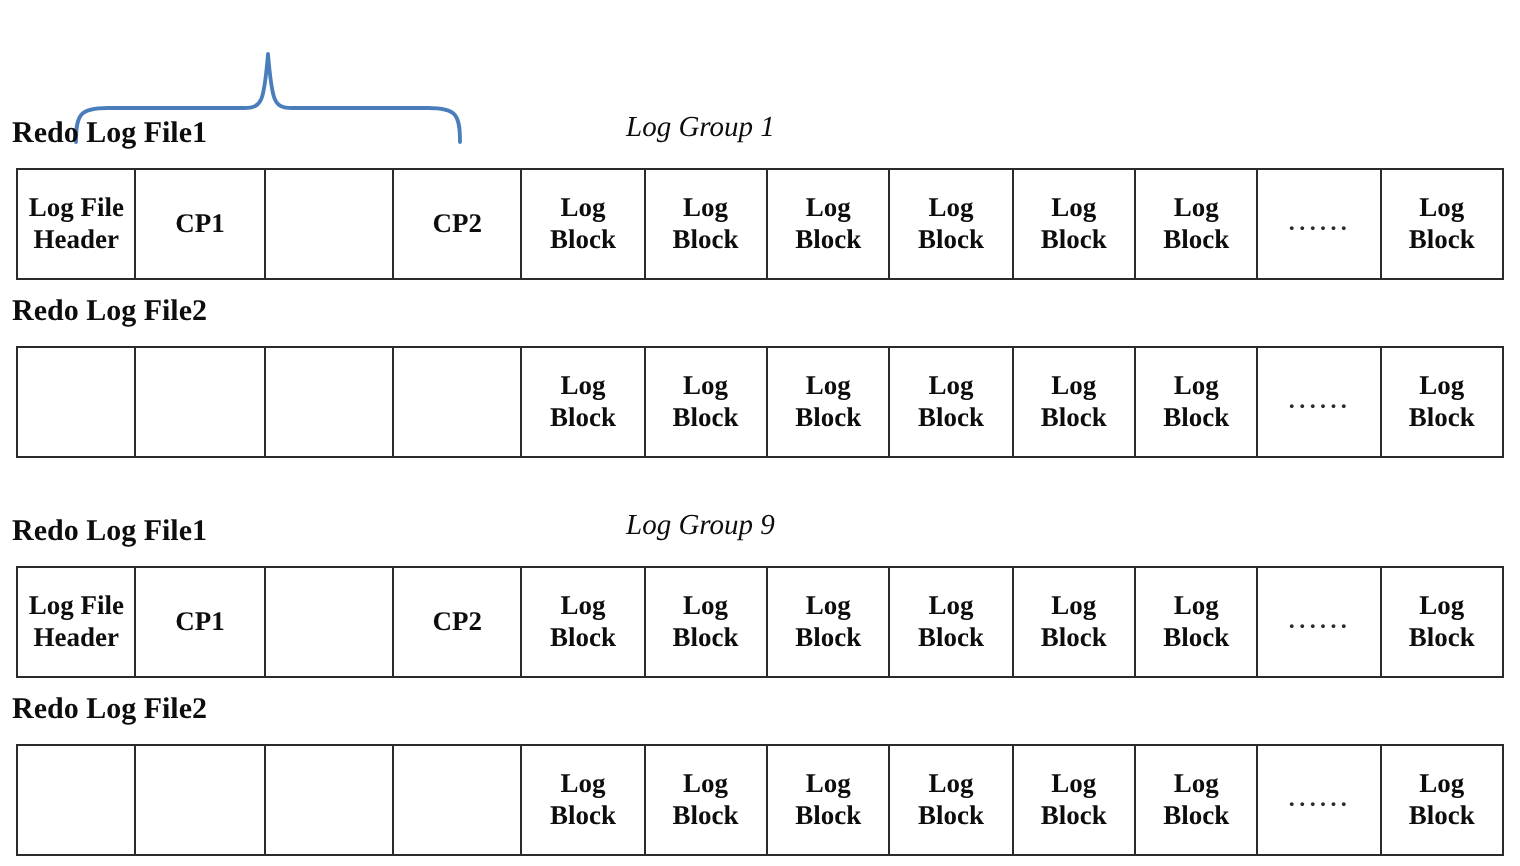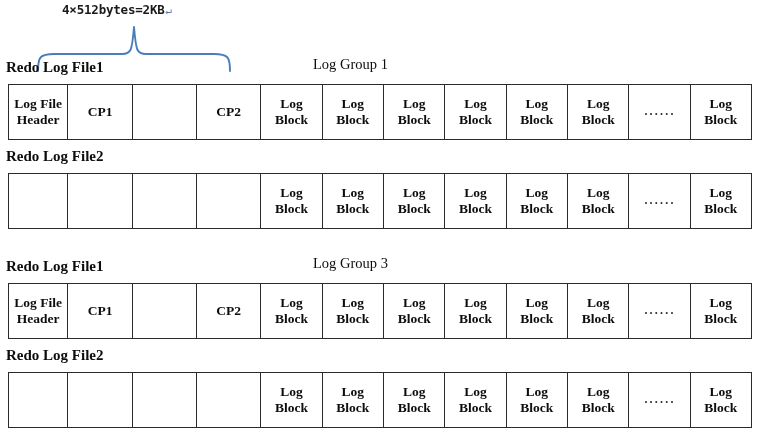--- a/index.html
+++ b/index.html
@@ -58,20 +58,21 @@
     color: #0d0d0d;
     white-space: nowrap;
   }
   .group-label {
     position: absolute;
     font-family: "Liberation Serif", "DejaVu Serif", serif;
     font-weight: 400;
     font-size: 14.5px;
     color: #0d0d0d;
     white-space: nowrap;
+    font-style: italic;
   }
 
   
   .strip {
     position: absolute;
     left: 8px;
     width: 744px;
     height: 56px;
     display: flex;
     box-sizing: border-box;
@@ -111,23 +112,20 @@
   
   .w-head { width: 60px; }
   .w-wide { width: 65px; }
   .w-blk  { width: 62px; }
 </style>
 </head>
 <body>
 
 <div id="diagram">
 
-  <div class="annotation-text">
-    <span>4×512bytes=2KB</span><span class="annotation-mark">↵</span>
-  </div>
 
   <div class="brace-wrap">
     <svg width="200" height="48" viewBox="0 0 200 48" fill="none">
       <path d="M4 47 C4 33, 6 30, 20 30 L88 30 C97 30, 98 27, 100 3
                C102 27, 103 30, 112 30 L180 30 C194 30, 196 33, 196 47" stroke="#4a7ebb" stroke-width="1.9" fill="none" stroke-linecap="round" stroke-linejoin="round"></path>
     </svg>
   </div>
 
   <div class="group-label" style="left:313px; top:56px;">Log Group 1</div>
 
@@ -219,21 +217,21 @@
       </div>
     <div class="cell w-blk ellipsis">
         <span class="cell-text">······</span>
       </div>
     <div class="cell w-blk">
         <span class="cell-text">Log
 Block</span>
       </div>
   </div>
 
-  <div class="group-label" style="left:313px; top:255px;">Log Group 3</div>
+  <div class="group-label" style="left:313px; top:255px;">Log Group 9</div>
 
   <div class="row-label" style="left:6px; top:258px;">Redo Log File1</div>
   <div class="strip" style="top:283px;">
     <div class="cell w-head">
         <span class="cell-text">Log File
 Header</span>
       </div>
     <div class="cell w-wide">
         <span class="cell-text">CP1</span>
       </div>

